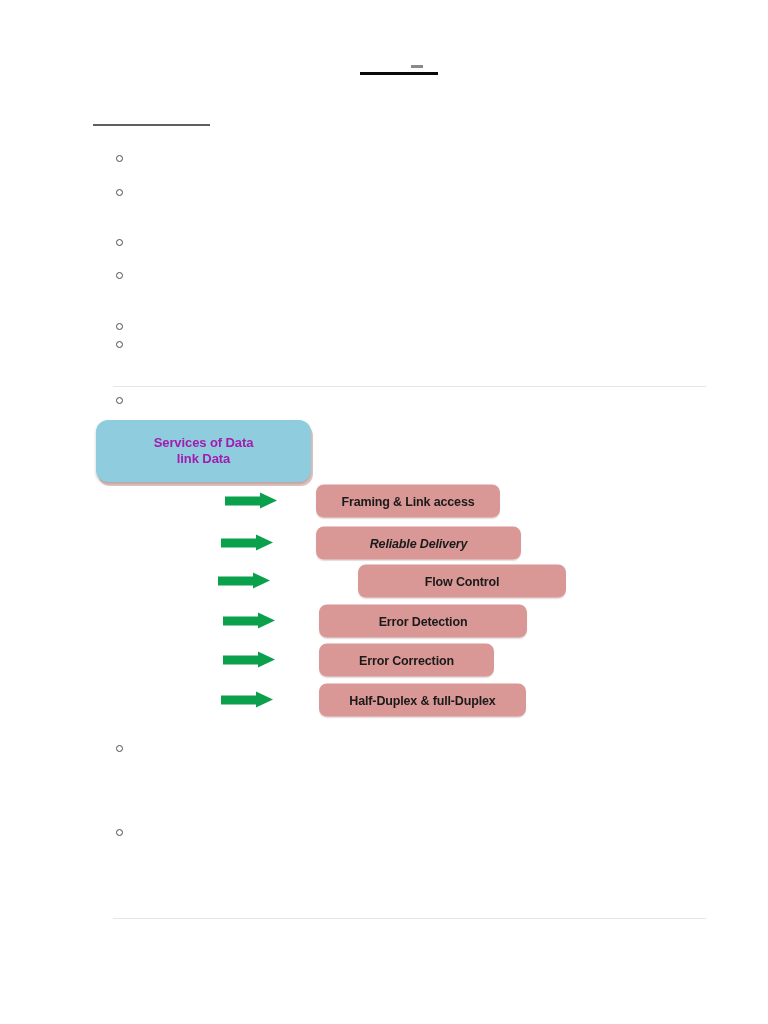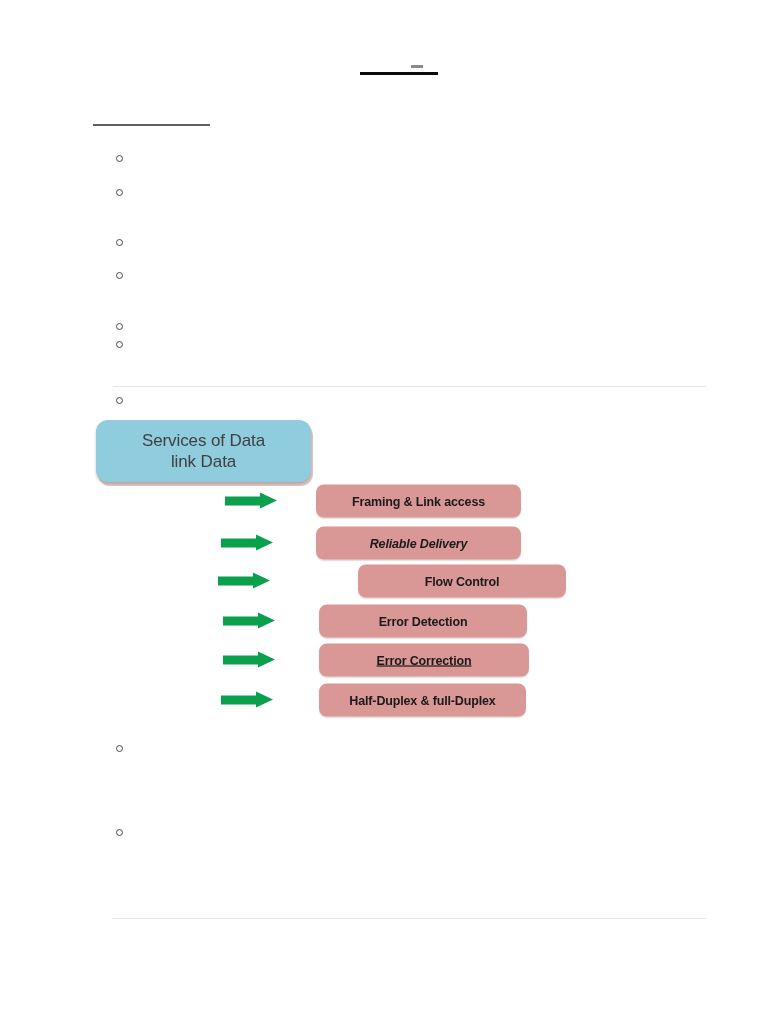--- a/index.html
+++ b/index.html
@@ -89,24 +89,24 @@
     height: 62px;
     border-radius: 12px;
     background: #8fccde;
     box-shadow: 0 2px 3px rgba(120,90,90,.35);
     display: flex;
     align-items: center;
     justify-content: center;
     text-align: center;
   }
   .title-card-text {
-    font-size: 17px;
-    font-weight: normal;
+    font-size: 13px;
+    font-weight: bold;
     line-height: 1.24;
-    color: #404040;
+    color: #a21caf;
     letter-spacing: -0.1px;
     padding: 0 10px;
   }
 
   
   .row {
     position: absolute;
     left: 0;
     width: 450px;
     height: 34px;
@@ -190,21 +190,21 @@
         <span>Services of Data</span><br>
         <span>link Data</span>
       </div>
     </div>
 
     <div class="row" style="top:70px;">
       <div class="arrow" style="left:135px;">
         <span class="shaft"></span>
         <span class="head"></span>
       </div>
-      <div class="service-box" style="left:226px; width:205px;">
+      <div class="service-box" style="left:226px; width:184px;">
         <span class="service-box-text">Framing &amp; Link access</span>
       </div>
     </div>
 
     <div class="row" style="top:112px;">
       <div class="arrow" style="left:131px;">
         <span class="shaft"></span>
         <span class="head"></span>
       </div>
       <div class="service-box" style="left:226px; width:205px;font-style:italic;">
@@ -230,21 +230,21 @@
       <div class="service-box" style="left:229px; width:208px;">
         <span class="service-box-text">Error Detection</span>
       </div>
     </div>
 
     <div class="row" style="top:229px;">
       <div class="arrow" style="left:133px;">
         <span class="shaft"></span>
         <span class="head"></span>
       </div>
-      <div class="service-box" style="left:229px; width:210px;text-decoration:underline;">
+      <div class="service-box" style="left:229px; width:175px;">
         <span class="service-box-text">Error Correction</span>
       </div>
     </div>
 
     <div class="row" style="top:269px;">
       <div class="arrow" style="left:131px;">
         <span class="shaft"></span>
         <span class="head"></span>
       </div>
       <div class="service-box" style="left:229px; width:207px;">

